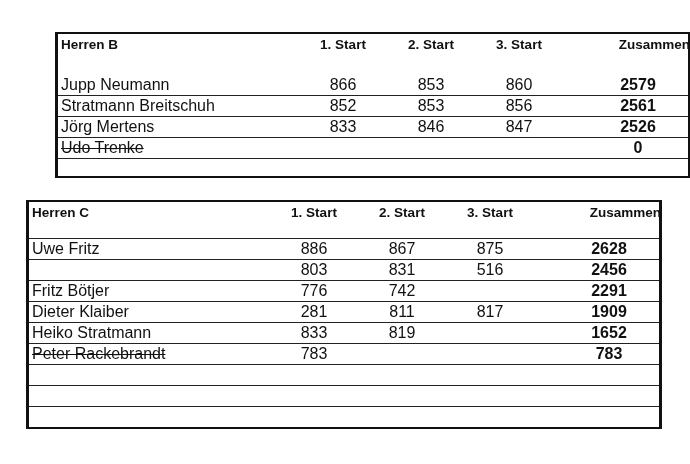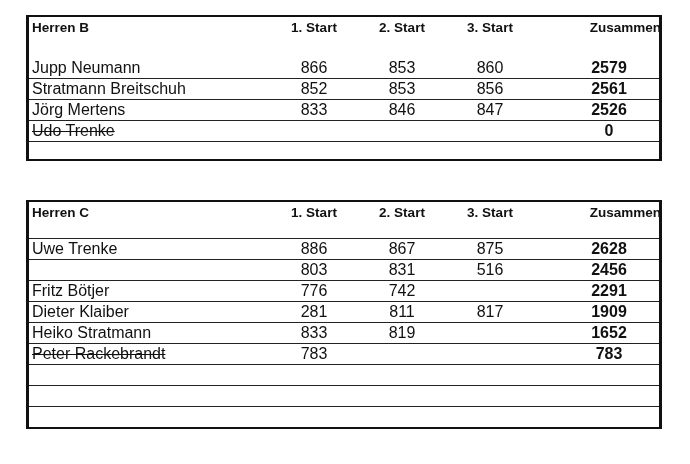--- a/index.html
+++ b/index.html
@@ -15,21 +15,21 @@
   .c-s1 { left:250px; width:70px; justify-content:center; }
   .c-s2 { left:338px; width:70px; justify-content:center; }
   .c-s3 { left:426px; width:70px; justify-content:center; }
   .c-sum { left:530px; width:102px; justify-content:flex-end; }
   .row .c-sum { left:548px; width:64px; justify-content:center; font-weight:bold; }
   .strike { text-decoration:line-through; }
 </style>
 </head>
 <body>
 
-<div class="tbl" style="top:15px;">
+<div class="tbl" style="top:32px;margin-left:29px;">
   <div class="hdr" style="height:40px;">
     <span class="cell c-name">Herren B</span>
     <span class="cell c-s1">1. Start</span>
     <span class="cell c-s2">2. Start</span>
     <span class="cell c-s3">3. Start</span>
     <span class="cell c-sum">Zusammen</span>
   </div>
   <div class="row first">
     <span class="cell c-name">Jupp Neumann</span>
     <span class="cell c-s1">866</span>
@@ -63,21 +63,21 @@
 
 <div class="tbl" style="top:200px;">
   <div class="hdr" style="height:36px;">
     <span class="cell c-name">Herren C</span>
     <span class="cell c-s1">1. Start</span>
     <span class="cell c-s2">2. Start</span>
     <span class="cell c-s3">3. Start</span>
     <span class="cell c-sum">Zusammen</span>
   </div>
   <div class="row">
-    <span class="cell c-name">Uwe Trenke</span>
+    <span class="cell c-name">Uwe Fritz</span>
     <span class="cell c-s1">886</span>
     <span class="cell c-s2">867</span>
     <span class="cell c-s3">875</span>
     <span class="cell c-sum">2628</span>
   </div>
   <div class="row">
     <span class="cell c-s1">803</span>
     <span class="cell c-s2">831</span>
     <span class="cell c-s3">516</span>
     <span class="cell c-sum">2456</span>

